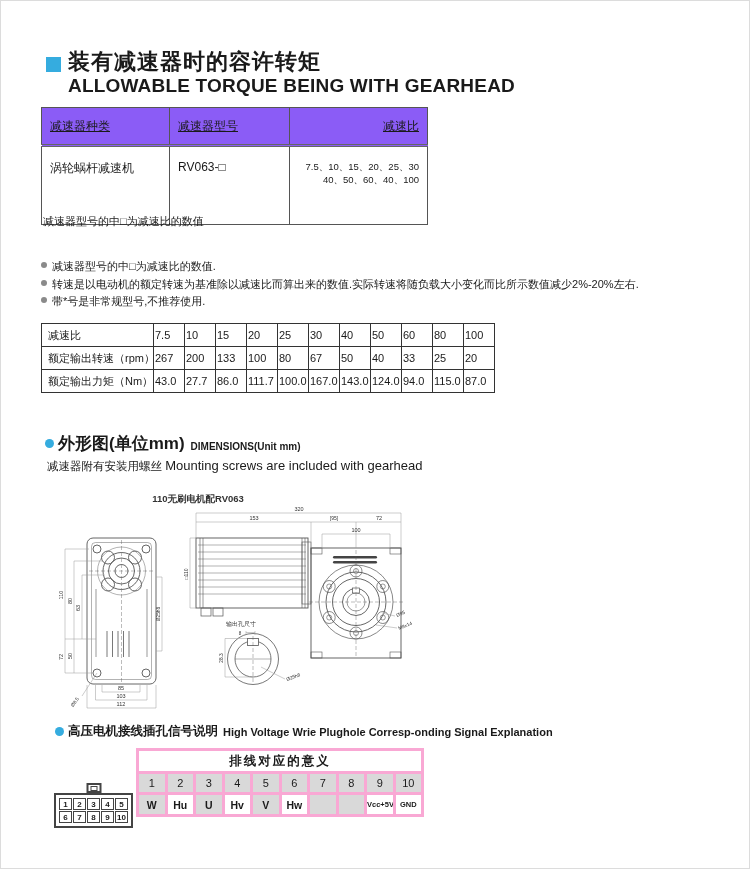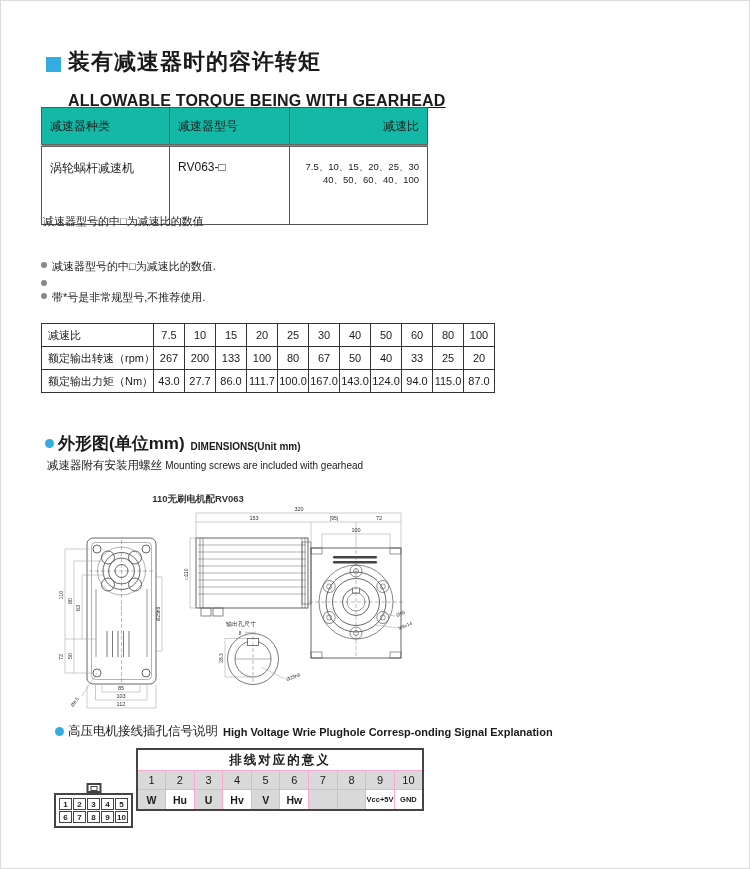--- a/index.html
+++ b/index.html
@@ -3,62 +3,62 @@
 <meta charset="utf-8">
 <style>
   html,body{margin:0;padding:0;background:#fff;}
   .page{position:relative;width:750px;height:869px;background:#fff;overflow:hidden;
         font-family:"Liberation Sans","DejaVu Sans",sans-serif;color:#1a1a1a;
         border:1px solid #dcdcdc;box-sizing:border-box;padding-left:39px;}
   
   .hdr{position:absolute;left:45px;top:48px;display:flex;align-items:flex-start;}
   .sq{width:15px;height:15px;background:#35acdf;margin:8px 7px 0 0;flex:0 0 auto;}
   .t-cn{font-size:22px;font-weight:bold;letter-spacing:1px;line-height:1.15;}
-  .t-en{font-size:16px;font-weight:bold;letter-spacing:.2px;margin-top:18px;text-decoration:underline;}
+  .t-en{font-size:19px;font-weight:bold;letter-spacing:.2px;margin-top:1px;}
   
   .tbl1{position:absolute;left:40px;top:106px;width:386px;border-collapse:collapse;table-layout:fixed;}
   .tbl1 td{border:1px solid #555;font-size:12px;padding:0 8px;}
-  .tbl1 tr.h td{background:#14b8a6;height:36px;border-bottom:3px double #666;}
+  .tbl1 tr.h td{background:#8b5cf6;height:36px;border-bottom:3px double #666;text-decoration:underline;}
   .tbl1 tr.b td{height:64px;vertical-align:top;padding-top:13px;}
   .tbl1 td.r{text-align:right;}
   .tbl1 td.ratio{font-size:9.5px;line-height:1.4;padding-top:11px;}
   .caption{position:absolute;left:42px;top:213px;font-size:11px;}
   
   .notes{position:absolute;left:40px;top:259px;width:695px;font-size:11px;}
   .note{display:flex;margin-bottom:5px;line-height:1.15;}
   .dot-sm{flex:0 0 auto;width:6px;height:6px;border-radius:50%;background:#8a8a8a;margin:2px 5px 0 0;}
   
   .tbl2{position:absolute;left:40px;top:322px;border-collapse:collapse;table-layout:fixed;width:453px;}
-  .tbl2 td{border:1px solid #333;font-size:11px;height:22px;text-align:center;padding:0 1px;white-space:nowrap;}
+  .tbl2 td{border:1px solid #333;font-size:11px;height:22px;text-align:left;padding:0 1px;white-space:nowrap;}
   .tbl2 td.lbl{text-align:left;padding-left:6px;}
   
   .dimhead{position:absolute;left:44px;top:431px;display:flex;align-items:center;}
   .dot{width:9px;height:9px;border-radius:50%;background:#35acdf;margin-right:4px;flex:0 0 auto;}
   .dh-cn{font-size:17px;font-weight:bold;}
   .dh-en{font-size:10px;font-weight:bold;margin-left:6px;margin-top:5px;}
   .dimsub{position:absolute;left:46px;top:457px;font-size:11.5px;}
-  .dimsub .en{font-size:10px;text-align:right;}
+  .dimsub .en{font-size:13px;text-align:right;}
   
   .drawing{position:absolute;left:48px;top:488px;}
   .drawing text{fill:#333;stroke:none;font-family:"Liberation Sans","DejaVu Sans",sans-serif;}
   
   .wirehead{position:absolute;left:54px;top:722px;display:flex;align-items:center;}
-  .wh-cn{font-size:12.5px;font-weight:normal;}
+  .wh-cn{font-size:12.5px;font-weight:bold;}
   .wh-en{font-size:11px;font-weight:bold;margin-left:5px;}
   .plug{position:absolute;left:53px;top:792px;border:2px solid #444;padding:3px;background:#fff;}
   .plug-tab{position:absolute;top:-12px;left:50%;transform:translateX(-50%);width:15px;height:10px;border:2px solid #444;background:#fff;box-sizing:border-box;}
   .plug-tab-inner{width:5px;height:3px;border:1px solid #444;margin:1px auto 0;}
   .plug-row{display:flex;}
   .plug-row + .plug-row{margin-top:1px;}
   .pin{width:13px;height:12px;border:1.5px solid #444;display:flex;align-items:center;justify-content:center;
        font-size:8px;font-weight:bold;box-sizing:border-box;}
   .pin + .pin{margin-left:1px;}
   
   .tbl3{position:absolute;left:135px;top:747px;border-collapse:collapse;table-layout:fixed;width:288px;border:2px solid #444;}
-  .tbl3 td{border:1px solid #f9a8d4;text-align:center;padding:0;overflow:hidden;}
+  .tbl3 td{border:3px solid #f9a8d4;text-align:center;padding:0;overflow:hidden;}
   .tbl3 tr.title td{height:20px;font-size:12.5px;font-weight:bold;letter-spacing:2px;}
   .tbl3 tr.pins td{height:18px;font-size:11px;background:#d9d9d9;}
   .tbl3 tr.colors td{height:28px;font-size:9.5px;line-height:1.15;}
   .tbl3 tr.colors td.wrap{font-size:8.5px;}
   .tbl3 tr.sigs td{height:19px;font-size:10.5px;font-weight:bold;}
   .tbl3 tr.sigs td.g{background:#d9d9d9;}
   .tbl3 tr.sigs td.sm{font-size:7.5px;font-weight:bold;margin-top:48px;}
 </style>
 </head>
 <body>
@@ -97,20 +97,21 @@
     </table>
   <div class="caption">减速器型号的中□为减速比的数值</div>
 
   <div class="notes">
     <div class="note">
       <span class="dot-sm"></span>
       <span>减速器型号的中□为减速比的数值.</span>
     </div>
     <div class="note">
       <span class="dot-sm"></span>
+      <span>转速是以电动机的额定转速为基准除以减速比而算出来的数值.实际转速将随负载大小变化而比所示数值减少2%-20%左右.</span>
     </div>
     <div class="note">
       <span class="dot-sm"></span>
       <span>带*号是非常规型号,不推荐使用.</span>
     </div>
   </div>
 
   <table class="tbl2">
     <colgroup>
       <col style="width:112px">

